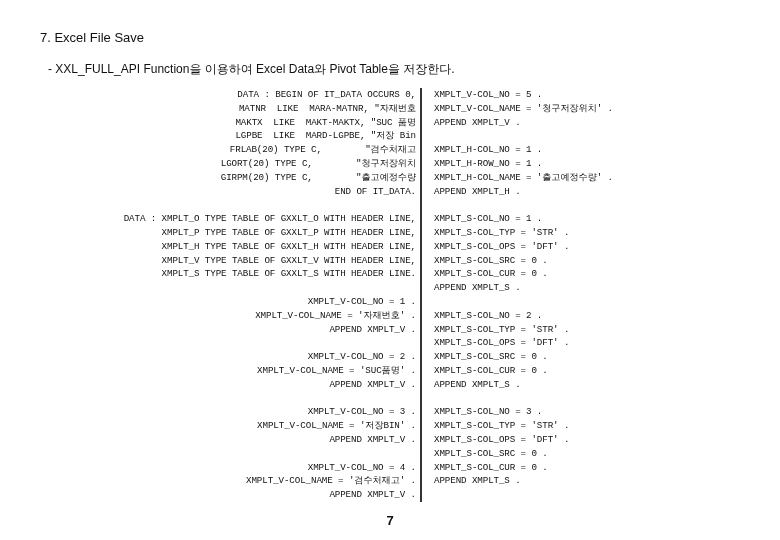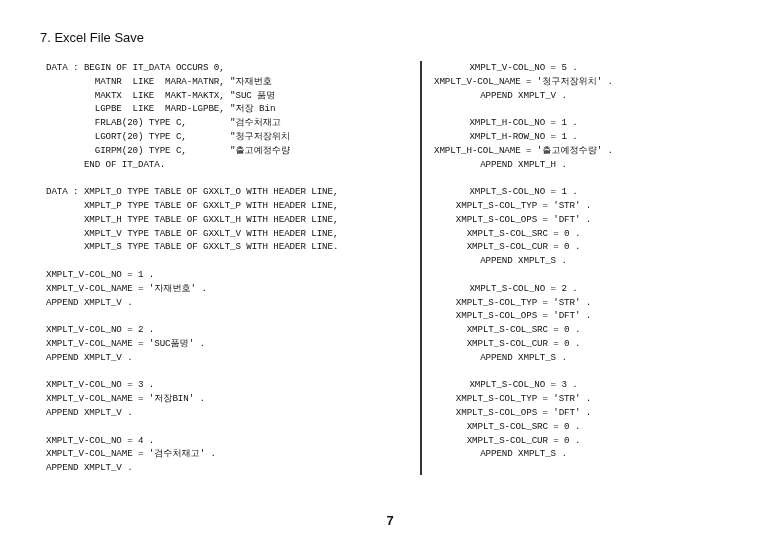--- a/index.html
+++ b/index.html
@@ -41,24 +41,24 @@
   .col {
     white-space: pre;
     font-family: "Courier New", monospace;
     font-size: 9.2px;
     line-height: 1.5;
     letter-spacing: -0.1px;
   }
   .col-left {
     width: 370px;
     padding-left: 6px;
+    text-align: right;
   }
   .col-right {
     padding-left: 18px;
-    text-align: center;
   }
   .divider {
     position: absolute;
     left: 380px;
     top: 0;
     bottom: 0;
     width: 1.5px;
     background: #333;
   }
   .page-number {
@@ -69,20 +69,21 @@
     text-align: center;
     font-weight: bold;
     font-size: 13px;
   }
 </style>
 </head>
 <body>
 
 <div class="page">
   <div class="heading">7. Excel File Save</div>
+  <div class="subheading">- XXL_FULL_API Function을 이용하여 Excel Data와 Pivot Table을 저장한다.</div>
 
   <div class="code-area">
     <div class="divider"></div>
     <div class="columns">
       <div class="col col-left">DATA : BEGIN OF IT_DATA OCCURS 0,
          MATNR  LIKE  MARA-MATNR, "자재번호
          MAKTX  LIKE  MAKT-MAKTX, "SUC 품명
          LGPBE  LIKE  MARD-LGPBE, "저장 Bin
          FRLAB(20) TYPE C,        "검수처재고
          LGORT(20) TYPE C,        "청구저장위치

